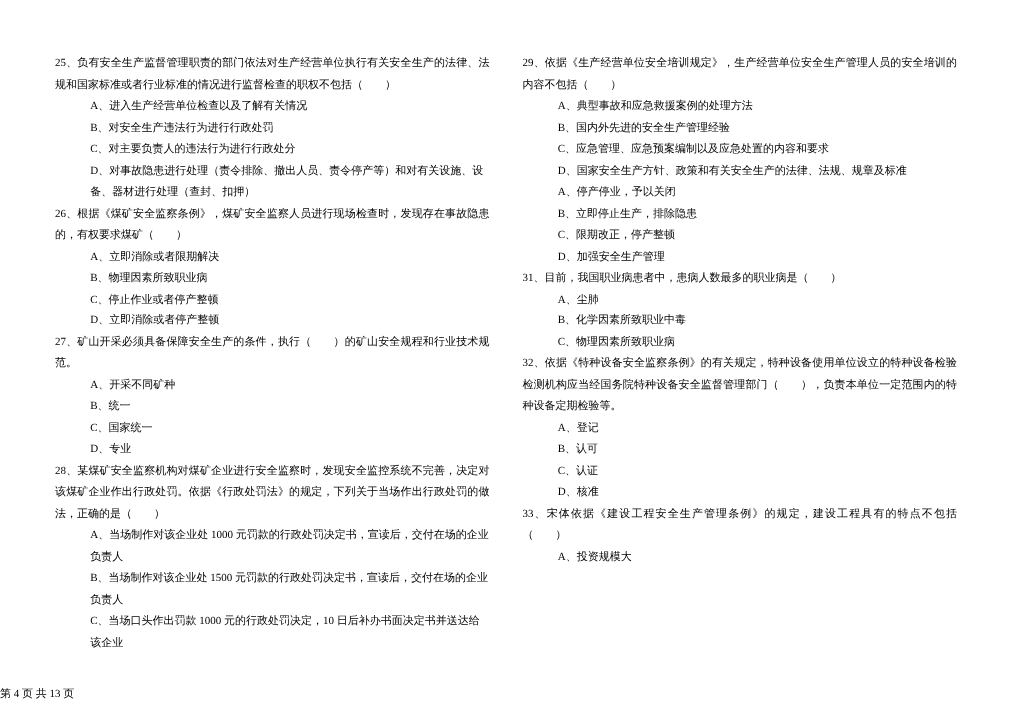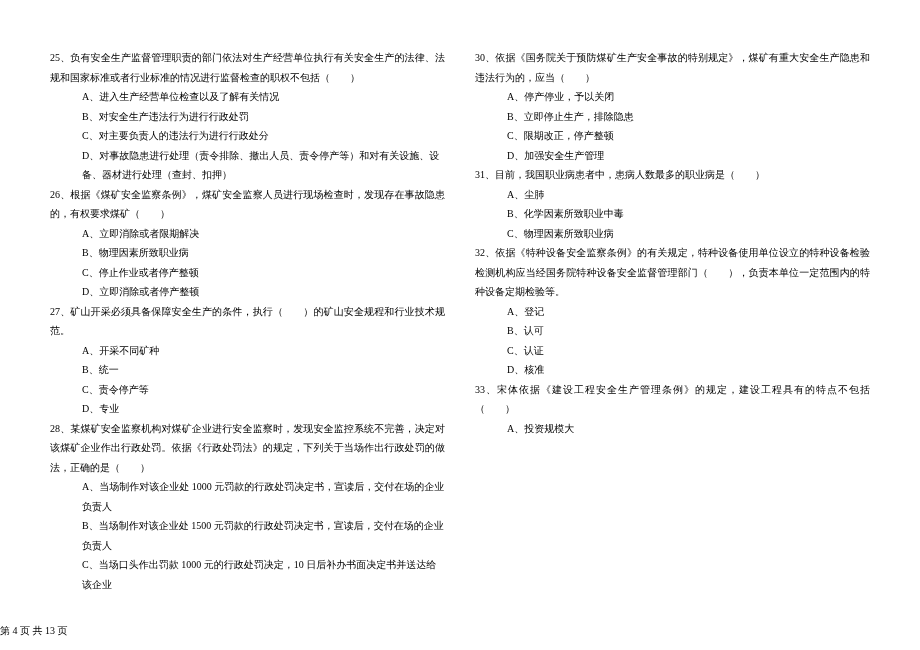--- a/index.html
+++ b/index.html
@@ -63,37 +63,43 @@
       <div class="option">A、立即消除或者限期解决</div>
       <div class="option">B、物理因素所致职业病</div>
       <div class="option">C、停止作业或者停产整顿</div>
       <div class="option">D、立即消除或者停产整顿</div>
     </div>
 
     <div class="question">
       <div class="question-text"><span>27、</span><span>矿山开采必须具备保障安全生产的条件，执行（　　）的矿山安全规程和行业技术规范。</span></div>
       <div class="option">A、开采不同矿种</div>
       <div class="option">B、统一</div>
-      <div class="option">C、责令停产等</div>
+      <div class="option">C、国家统一</div>
       <div class="option">D、专业</div>
     </div>
 
     <div class="question">
       <div class="question-text"><span>28、</span><span>某煤矿安全监察机构对煤矿企业进行安全监察时，发现安全监控系统不完善，决定对该煤矿企业作出行政处罚。依据《行政处罚法》的规定，下列关于当场作出行政处罚的做法，正确的是（　　）</span></div>
       <div class="option">A、当场制作对该企业处 1000 元罚款的行政处罚决定书，宣读后，交付在场的企业负责人</div>
       <div class="option">B、当场制作对该企业处 1500 元罚款的行政处罚决定书，宣读后，交付在场的企业负责人</div>
       <div class="option">C、当场口头作出罚款 1000 元的行政处罚决定，10 日后补办书面决定书并送达给该企业</div>
     </div>
   </div>
 
   <div class="column">
 
+    <div class="question">
+      <div class="question-text"><span>29、</span><span>依据《生产经营单位安全培训规定》，生产经营单位安全生产管理人员的安全培训的内容不包括（　　）</span></div>
+      <div class="option">A、典型事故和应急救援案例的处理方法</div>
+      <div class="option">B、国内外先进的安全生产管理经验</div>
+      <div class="option">C、应急管理、应急预案编制以及应急处置的内容和要求</div>
+      <div class="option">D、国家安全生产方针、政策和有关安全生产的法律、法规、规章及标准</div>
+    </div>
 
     <div class="question">
-      <div class="question-text"><span>30、</span><span>依据《国务院关于预防煤矿生产安全事故的特别规定》，煤矿有重大安全生产隐患和违法行为的，应当（　　）</span></div>
       <div class="option">A、停产停业，予以关闭</div>
       <div class="option">B、立即停止生产，排除隐患</div>
       <div class="option">C、限期改正，停产整顿</div>
       <div class="option">D、加强安全生产管理</div>
     </div>
 
     <div class="question">
       <div class="question-text"><span>31、</span><span>目前，我国职业病患者中，患病人数最多的职业病是（　　）</span></div>
       <div class="option">A、尘肺</div>
       <div class="option">B、化学因素所致职业中毒</div>

